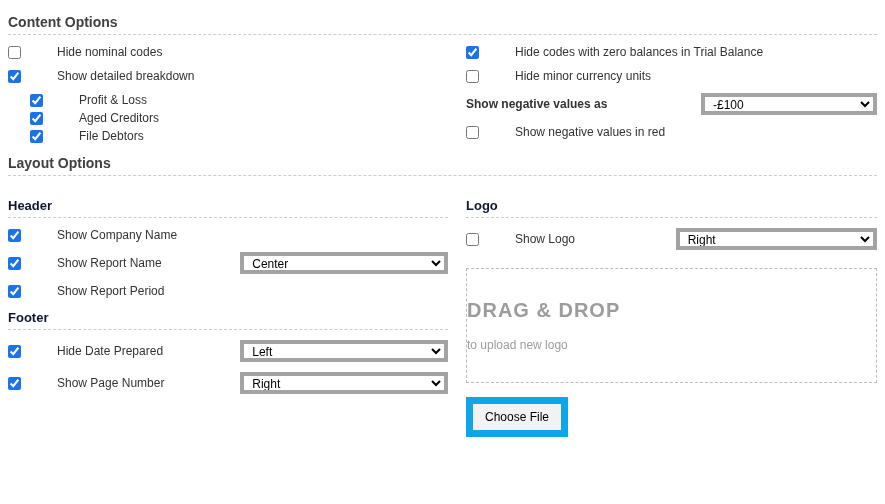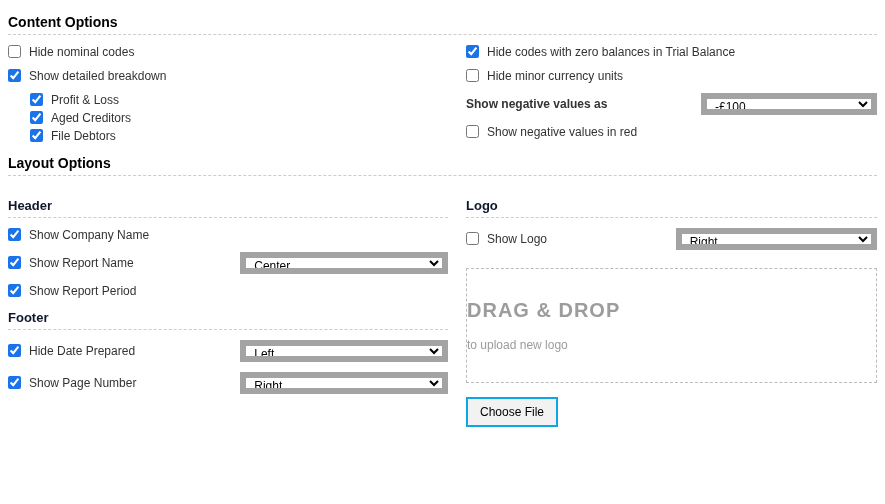--- a/index.html
+++ b/index.html
@@ -6,21 +6,21 @@
   body {
     font-family: Arial, Helvetica, sans-serif;
     font-size: 12px;
     color: #333;
     padding: 8px;
     width: 885px;
   }
   .section-title {
     font-size: 14px;
     font-weight: bold;
-    color: #000000;
+    color: #404040;
     border-bottom: 1px dashed #ccc;
     padding-bottom: 4px;
     margin-top: 6px;
     margin-bottom: 10px;
   }
   .sub-title {
     font-size: 13px;
     font-weight: bold;
     color: #0f172a;
     border-bottom: 1px dashed #ccc;
@@ -31,38 +31,39 @@
   .cols { display: flex; }
   .col { flex: 1; min-width: 0; }
   .col + .col { margin-left: 18px; }
   .row {
     display: flex;
     align-items: center;
     margin-bottom: 10px;
   }
   .row .lbl {
     display: flex;
-    align-items: flex-start;
+    align-items: flex-end;
     width: 235px;
+    gap: 28px;
   }
   .row .lbl.noinput { width: auto; }
   .chk {
     width: 13px;
     height: 13px;
     margin-right: 8px;
     accent-color: #1a73e8;
     flex-shrink: 0;
   }
   .indent { margin-left: 22px; }
   .indent .row { margin-bottom: 4px; }
   select {
     width: 210px;
     height: 22px;
     font-size: 12px;
-    border: 6px solid #a3a3a3;
+    border: 4px solid #a3a3a3;
     background: #fff;
     padding: 0 4px;
   }
   .sel-wide { width: 206px; }
   .static-label {
     width: 235px;
     font-weight: bold;
   }
   .dropzone {
     border: 1px dashed #bbb;
@@ -84,21 +85,21 @@
   .dropzone .small {
     font-size: 12px;
     margin-top: 16px;
     color: #9c9c9c;
   }
   .choose-btn {
     margin-top: 14px;
     padding: 6px 12px;
     font-size: 12px;
     background: #f2f2f2;
-    border: 2px solid #0ea5e9;
+    border: 7px solid #0ea5e9;
     cursor: pointer;
   }
   .content-left { width: 440px; flex: none; }
   .content-right { flex: 1; }
   .logo-row select { width: 206px; }
   .neg-row select { width: 206px; }
   .neg-row .lbl { width: 235px; }
 </style>
 </head>
 <body>

